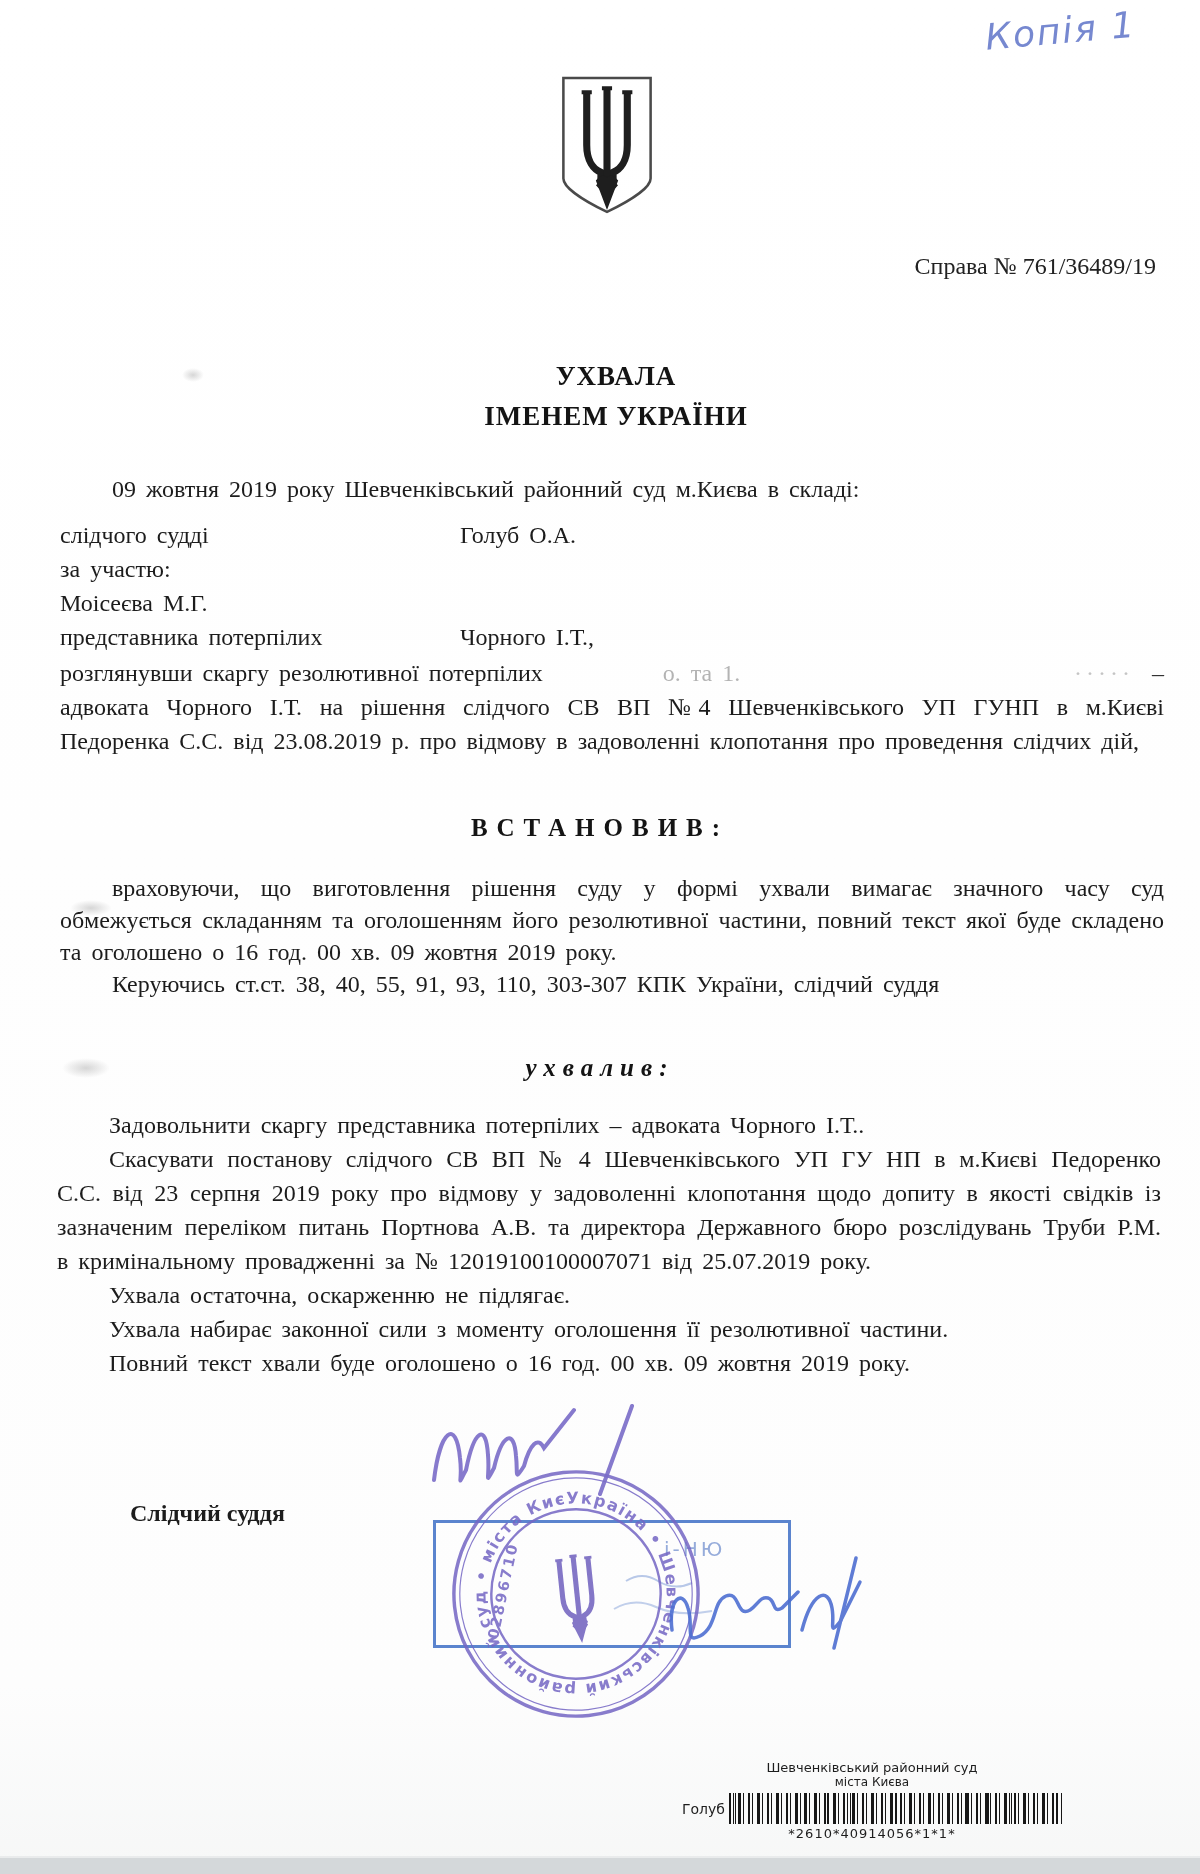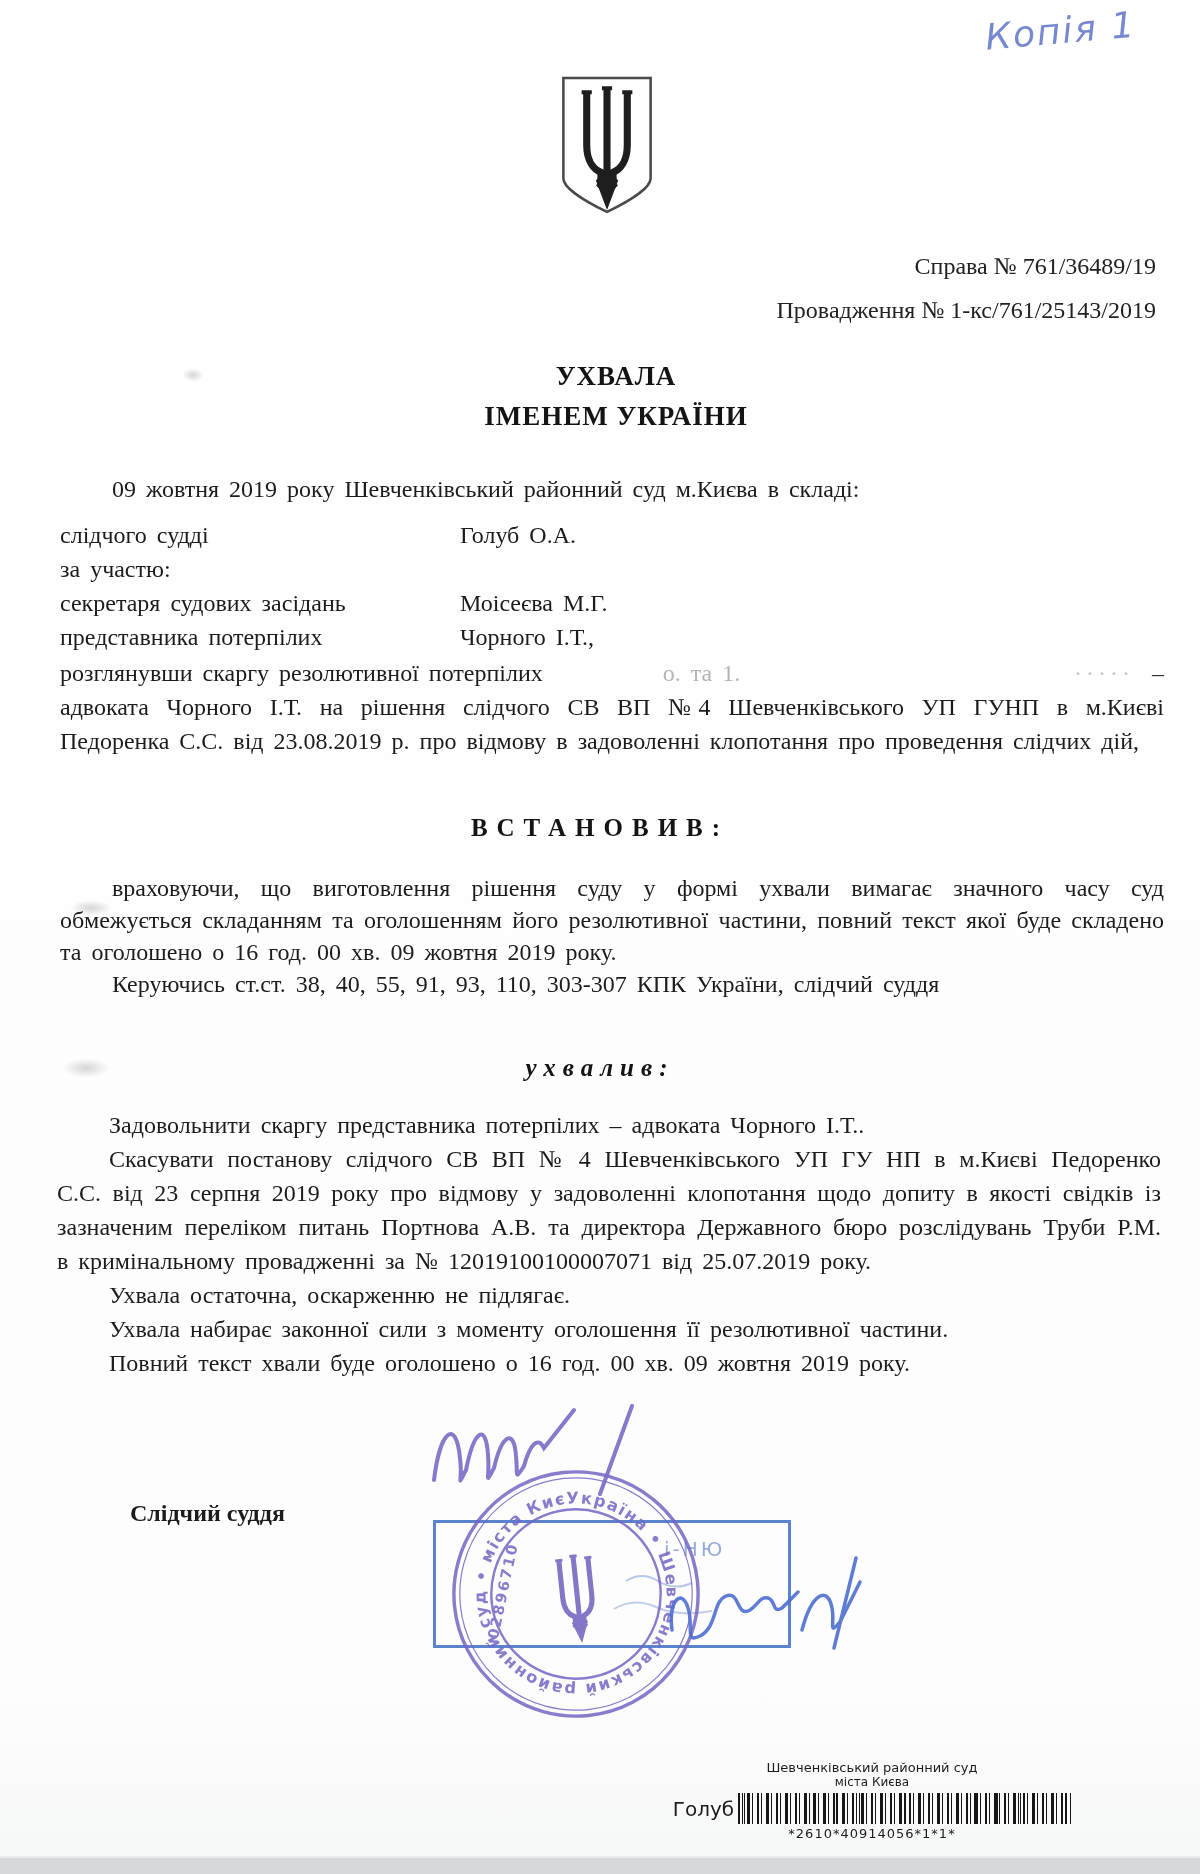--- a/index.html
+++ b/index.html
@@ -76,21 +76,21 @@
   .sig-purple{position:absolute;left:424px;top:1400px;width:270px;height:102px;}
   .sig-blue{position:absolute;left:660px;top:1550px;width:215px;height:112px;}
   
   .barcode-block{
     position:absolute;left:632px;top:1760px;width:480px;
     font-family:"DejaVu Sans",sans-serif;color:#1d1d1d;text-align:center;
   }
   .bc-court1{font-size:13px;line-height:16px;}
   .bc-court2{font-size:12px;line-height:13px;}
   .bc-row{display:flex;align-items:center;justify-content:center;margin-top:4px;}
-  .bc-label{font-size:20px;margin-right:4px;}
+  .bc-label{font-size:14px;margin-right:4px;}
   .bc-bars{
     width:333px;height:31px;
     background:
       repeating-linear-gradient(90deg,transparent 0 6px,#161616 6px 7px,transparent 7px 23px),
       repeating-linear-gradient(90deg,#161616 0 2px,transparent 2px 4px,#161616 4px 5px,transparent 5px 9px,#161616 9px 12px,transparent 12px 14px,#161616 14px 15px,transparent 15px 19px);
   }
   .bc-code{font-size:13px;margin-top:2px;letter-spacing:1px;}
   .bottom-strip{position:absolute;left:0;top:1856px;width:1200px;height:18px;
     background:#d4d8da;border-top:2px solid #e9ebec;}
   .smudge{position:absolute;background:radial-gradient(ellipse at center,rgba(110,110,110,.28),transparent 70%);}
@@ -117,41 +117,39 @@
 
   <div class="emblem">
     <svg viewBox="0 0 100 140">
       <path d="M7 4 H93 V103 C93 111 77 123 50 136 C23 123 7 111 7 103 Z" fill="none" stroke="#4a4a4a" stroke-width="2.5"></path>
       <use href="#tryzub" x="0" y="4" style="stroke:#1e1e1e;fill:#1e1e1e"></use>
     </svg>
   </div>
 
   <div class="case-header">
     <div>Справа № 761/36489/19</div>
-    <div>Провадження № 1-кс/761/25143/2019</div>
   </div>
 
   <div class="doc-title">
     <div>УХВАЛА</div>
     <div>ІМЕНЕМ УКРАЇНИ</div>
   </div>
 
   <div class="intro bodytext">
     <div class="date-line">09 жовтня 2019 року Шевченківський районний суд м.Києва в складі:</div>
     <div class="comp-rows">
       <div class="comp-row">
         <span>слідчого судді</span>
         <span>Голуб О.А.</span>
       </div>
       <div class="comp-row">
         <span>за участю:</span>
         <span></span>
       </div>
       <div class="comp-row">
-        <span>секретаря судових засідань</span>
         <span>Моісеєва М.Г.</span>
       </div>
       <div class="comp-row">
         <span>представника потерпілих</span>
         <span>Чорного І.Т.,</span>
       </div>
     </div>
     <div class="review-line1">
       <span>розглянувши скаргу резолютивної потерпілих</span>
       <span class="redacted">о. та 1.</span>

